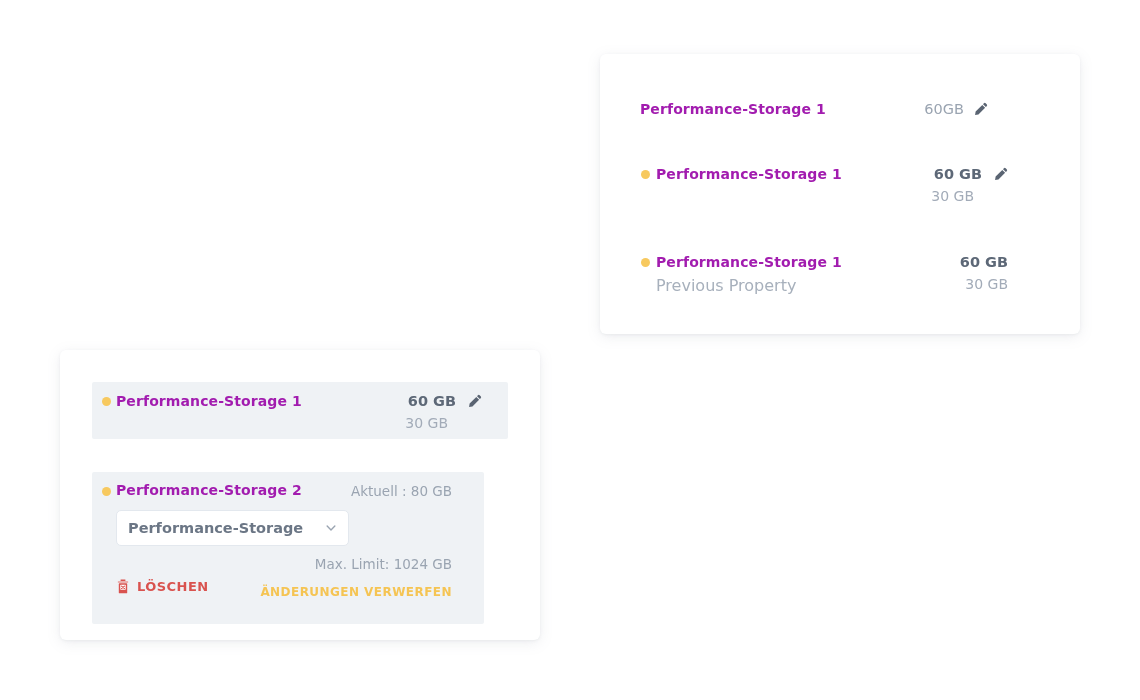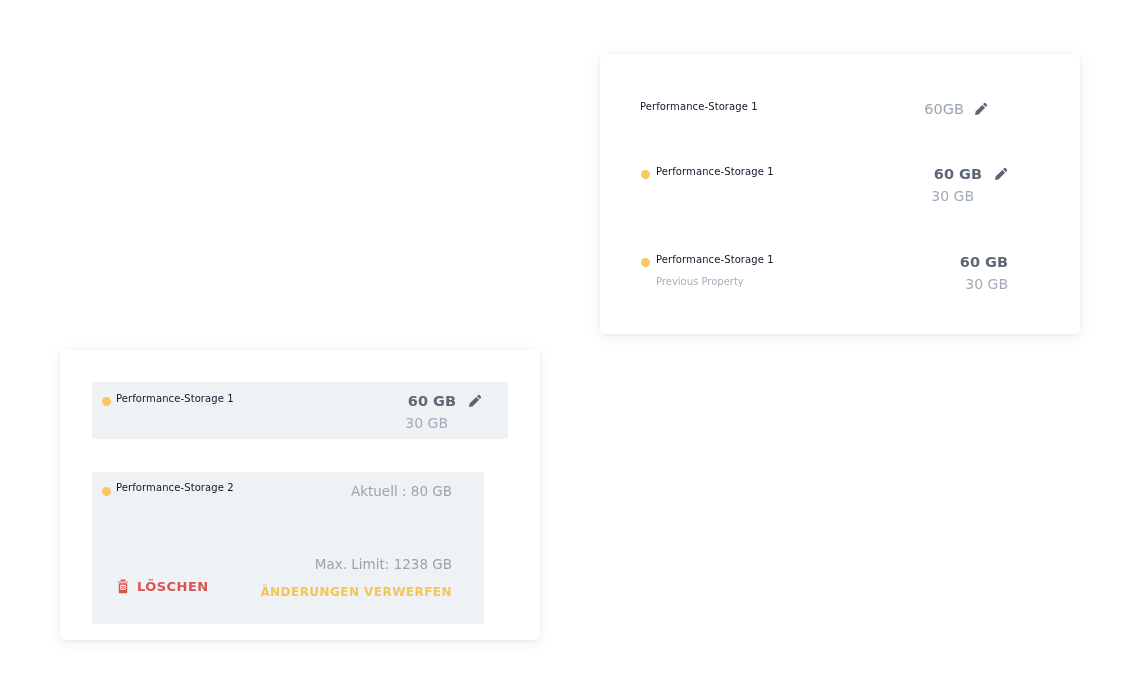--- a/index.html
+++ b/index.html
@@ -59,31 +59,31 @@
     position: absolute;
     width: 9px;
     height: 9px;
     border-radius: 50%;
     background: #f7c95f;
   }
 
   
   .lbl {
     position: absolute;
-    color: #0f172a;
-    font-size: 10px;
-    font-weight: 400;
+    color: #a21caf;
+    font-size: 14px;
+    font-weight: 700;
     white-space: nowrap;
     letter-spacing: 0.1px;
   }
 
   .lbl-sub {
     position: absolute;
     color: #a7b0bc;
-    font-size: 10px;
+    font-size: 16px;
     font-weight: 400;
     white-space: nowrap;
   }
 
   .val-main {
     position: absolute;
     color: #5d6877;
     font-size: 14.5px;
     font-weight: 700;
     white-space: nowrap;
@@ -267,23 +267,31 @@
       </span>
       <div class="val-sub" style="right:60px; top:33px;">30 GB</div>
     </div>
 
     <div class="row-block" style="left:32px; top:122px; width:392px; height:486px; height:152px;">
 
       <span class="bullet" style="left:10px; top:15px;"></span>
       <div class="lbl" style="left:24px; top:10px;">Performance-Storage 2</div>
       <div class="meta" style="right:32px; top:11px;">Aktuell : 80 GB</div>
 
-
-
-      <div class="meta" style="right:32px; top:84px;">Max. Limit: 1238 GB</div>
+      <div class="select-box" style="left:24px; top:38px; width:233px;">
+        <span class="select-text">Performance-Storage</span>
+        <span class="chev">
+          <svg viewBox="0 0 16 16" aria-hidden="true">
+            <path d="M3.6 5.8 8 10.2l4.4-4.4" fill="none" stroke="#9aa4b1" stroke-width="1.6" stroke-linecap="round" stroke-linejoin="round"></path>
+          </svg>
+        </span>
+      </div>
+
+
+      <div class="meta" style="right:32px; top:84px;">Max. Limit: 1024 GB</div>
 
       <button class="act-delete" style="left:24px; top:107px;">
         <span class="trash-icon">
           <svg viewBox="0 0 16 17" aria-hidden="true">
             <rect x="5.2" y="0.4" width="5.6" height="1.7" rx="0.4" fill="#d9534f"></rect>
             <rect x="2.1" y="2.4" width="11.8" height="1.9" rx="0.5" fill="#e99a98"></rect>
             <rect x="3.2" y="4.7" width="9.6" height="11.6" rx="0.8" fill="#d9534f"></rect>
             <rect x="4.9" y="6.6" width="6.2" height="5.6" rx="0.5" fill="#ffffff"></rect>
             <path d="M6.3 8.0 L9.7 10.8 M9.7 8.0 L6.3 10.8" stroke="#d9534f" stroke-width="1.25" stroke-linecap="round"></path>
           </svg>

